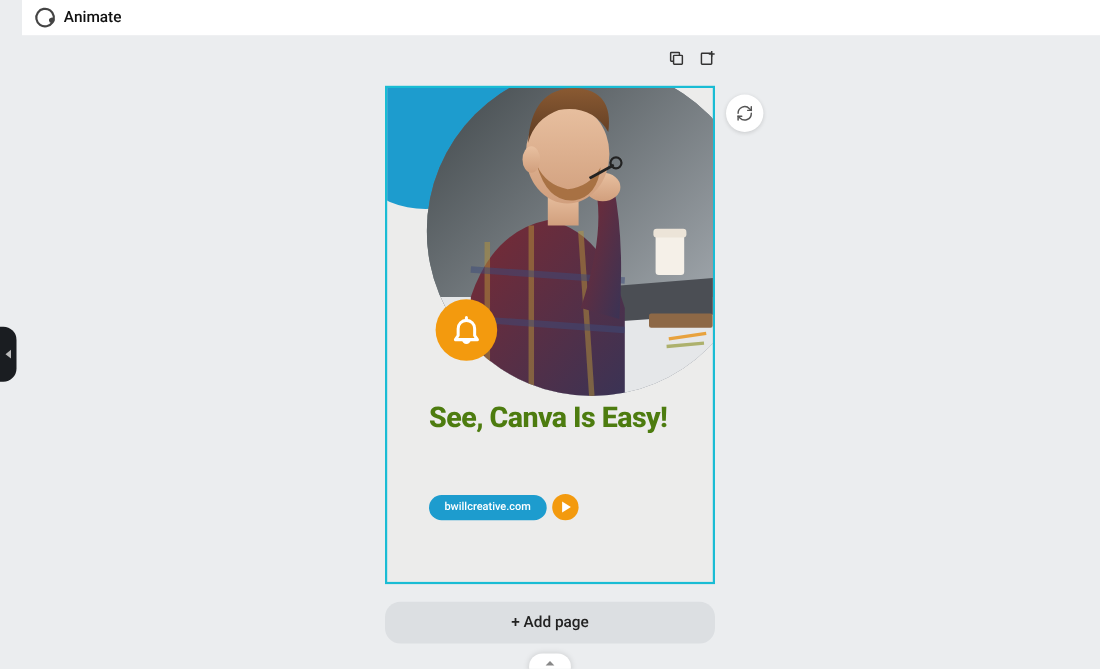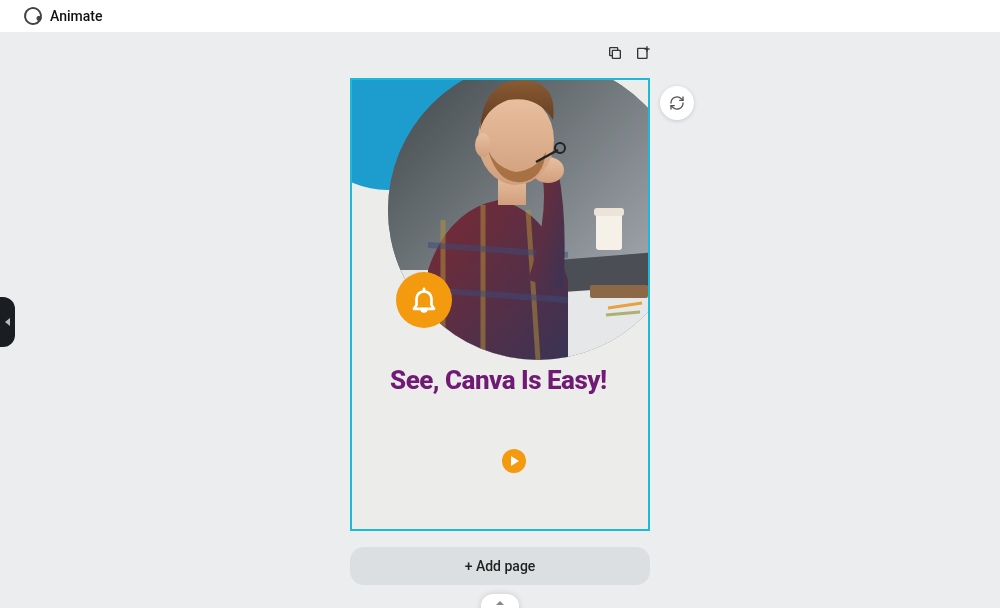--- a/index.html
+++ b/index.html
@@ -9,22 +9,23 @@
       width: 1000px;
       height: 608px;
       overflow: hidden;
       position: relative;
     }
     .top-bar {
       background: #fff;
       height: 32px;
       display: flex;
       align-items: center;
-      padding-left: 24px;
+      padding-left: 12px;
       gap: 8px;
+      margin-left: 20px;
     }
     .animate-icon {
       width: 18px;
       height: 18px;
       border: 2px solid #444;
       border-radius: 50%;
       position: relative;
       transform: rotate(-10deg);
     }
     .animate-icon::after {
@@ -108,21 +109,21 @@
       align-items: center;
       justify-content: center;
     }
     .headline {
       position: absolute;
       top: 284px;
       left: 38px;
       font-size: 26px;
       font-weight: 800;
       line-height: 1.3;
-      color: #701a75;
+      color: #4d7c0f;
       letter-spacing: -0.5px;
     }
     .link-pill {
       position: absolute;
       bottom: 56px;
       left: 38px;
       background: #1d9cce;
       color: #fff;
       font-size: 10px;
       font-weight: 500;
@@ -314,20 +315,21 @@
       </svg>
     </div>
     <div class="bell-circle">
       <svg width="30" height="30" viewBox="0 0 24 24" fill="none" stroke="#fff" stroke-width="2.2" stroke-linecap="round" stroke-linejoin="round">
         <path d="M18 16v-5a6 6 0 0 0-12 0v5l-2 3h16z"></path>
         <path d="M10 19a2 2 0 0 0 4 0"></path>
         <line x1="12" y1="3" x2="12" y2="5"></line>
       </svg>
     </div>
     <div class="headline">See, Canva Is Easy!</div>
+    <div class="link-pill">bwillcreative.com</div>
     <div class="play-circle"></div>
   </div>
 
   <div class="add-page-bar">+ Add page</div>
 </div>
 
 <div class="refresh-btn">
   <svg width="16" height="16" viewBox="0 0 24 24" fill="none" stroke="#555" stroke-width="2" stroke-linecap="round">
     <path d="M3 12a9 9 0 0 1 15.5-6.3L21 8"></path>
     <polyline points="21 3 21 8 16 8"></polyline>

